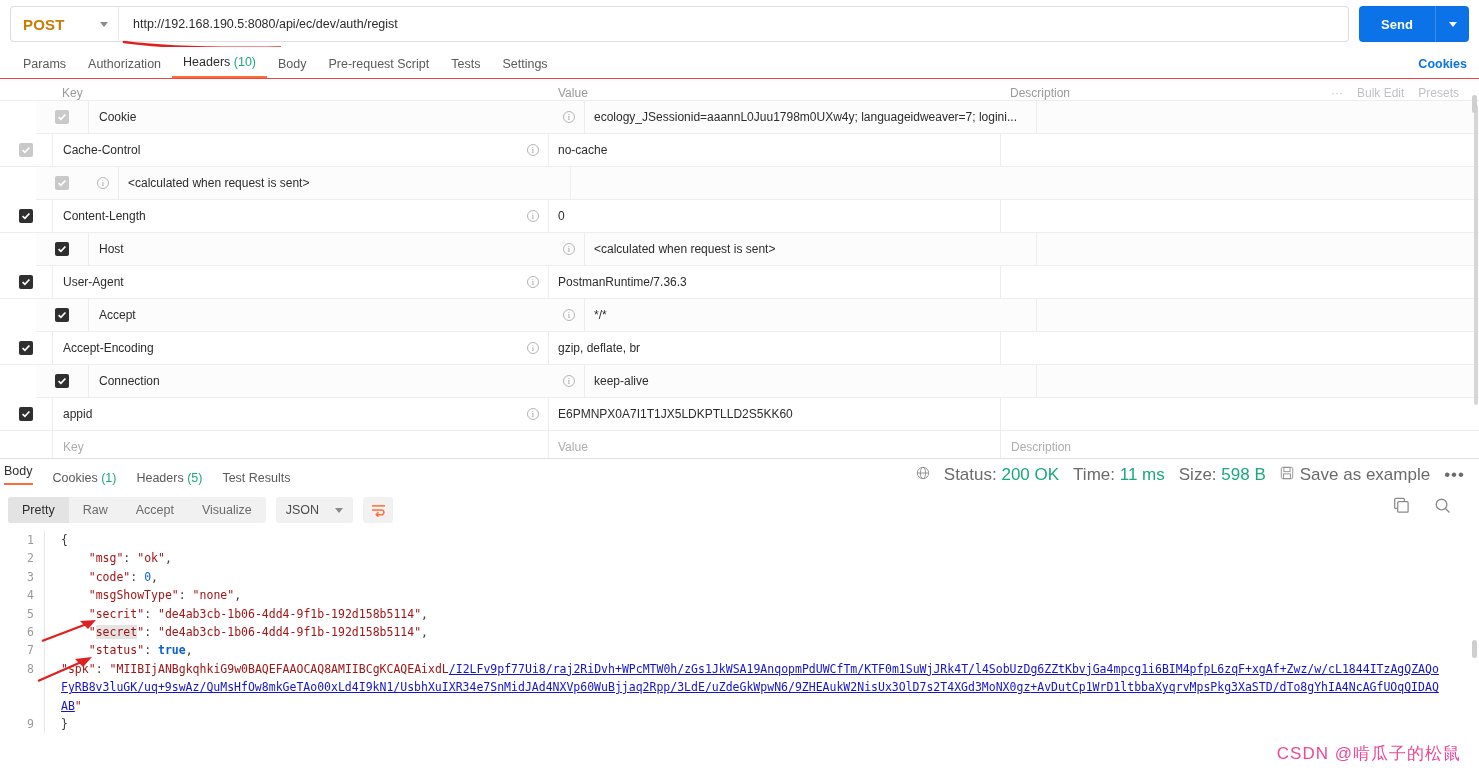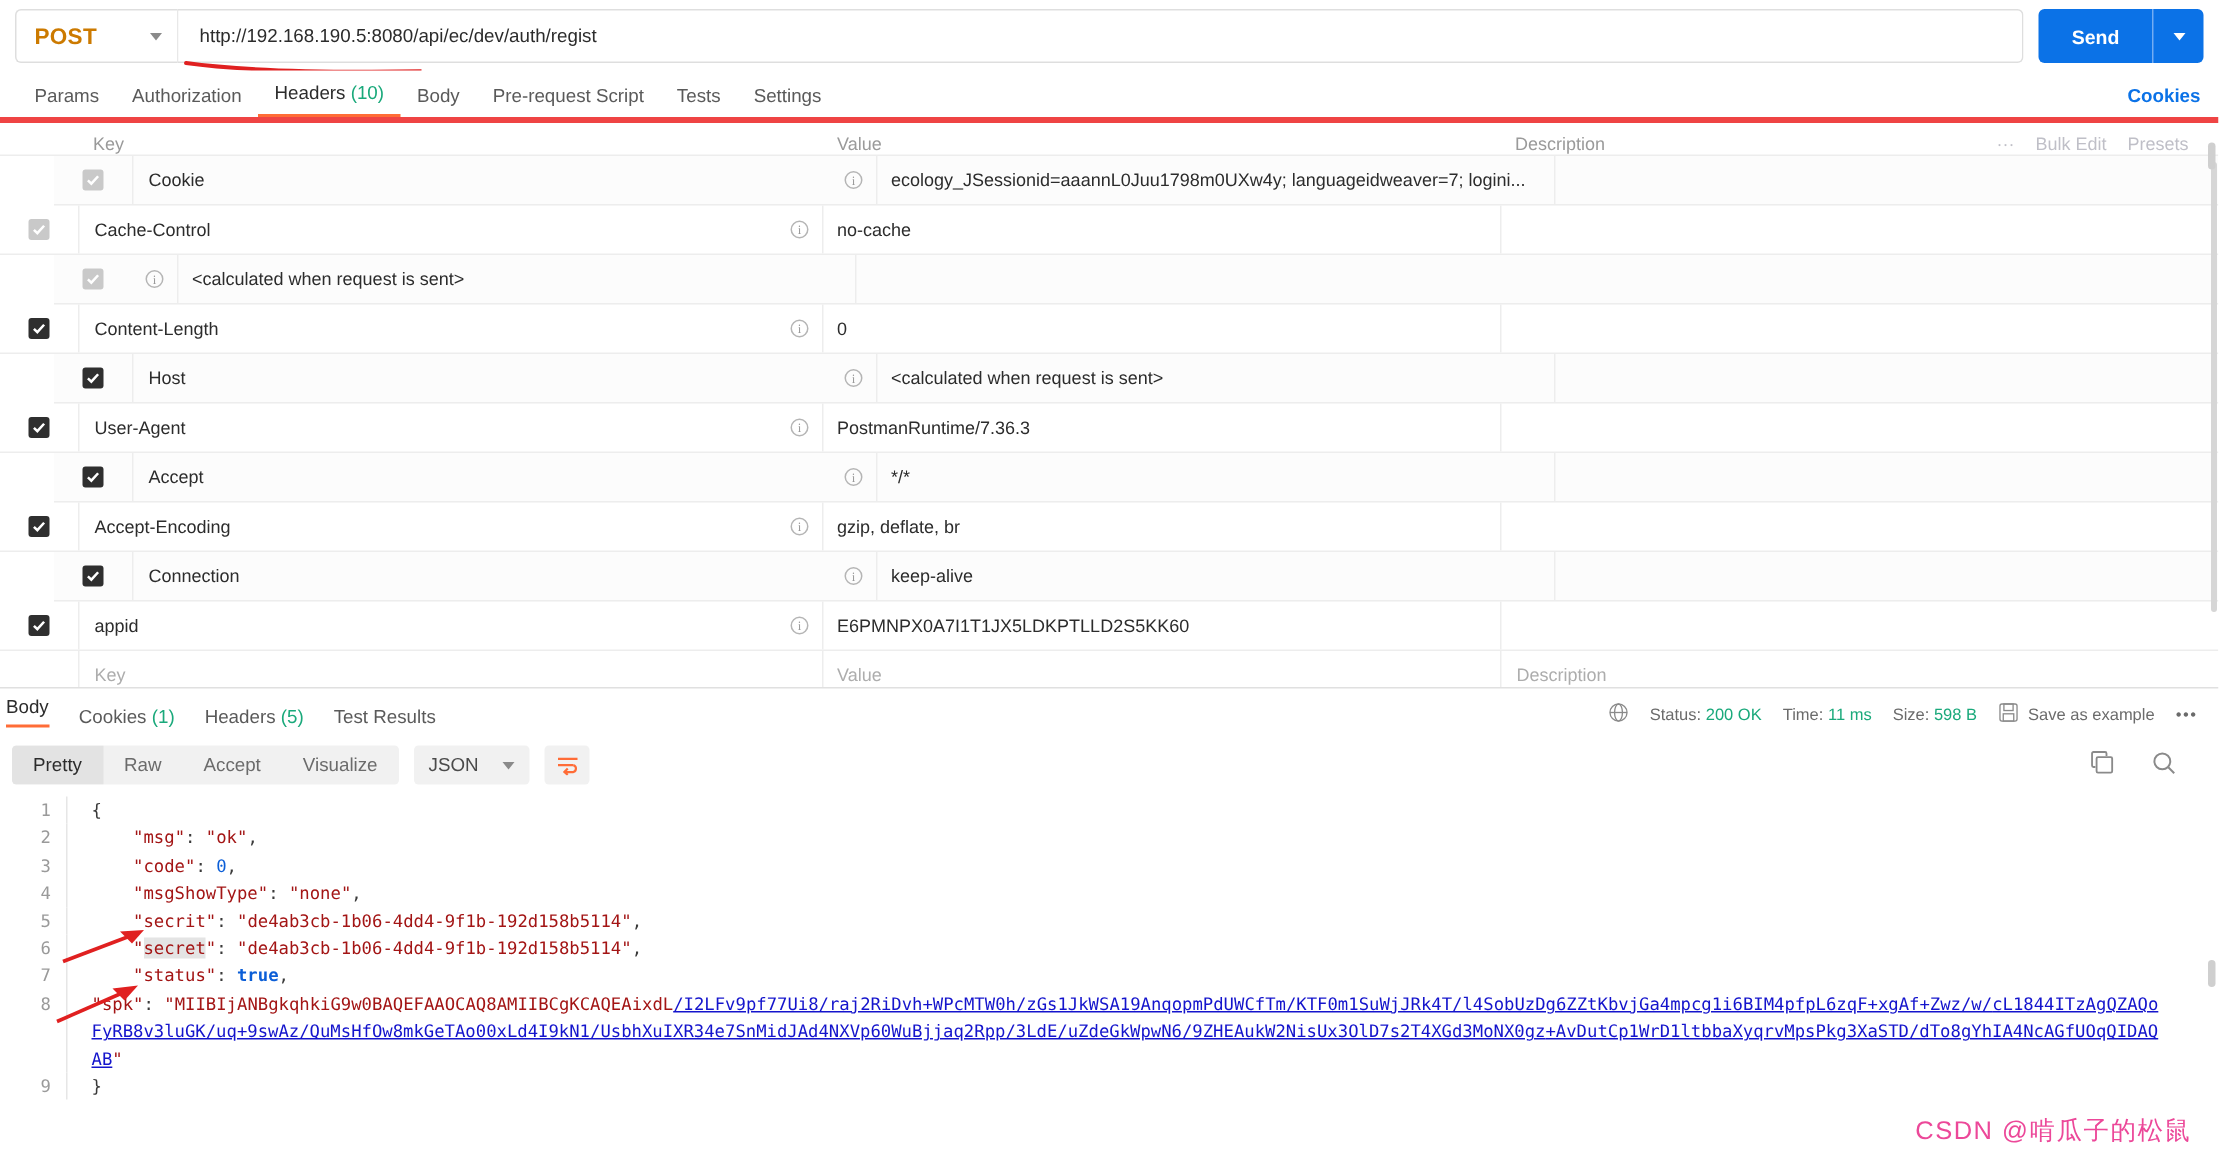--- a/index.html
+++ b/index.html
@@ -48,21 +48,21 @@
   .chev-w { width:0;height:0;border-left:4px solid transparent;border-right:4px solid transparent;border-top:5px solid #fff; }
 
   
   .req-tabs { display:flex; align-items:flex-end; padding: 0 12px; height: 30px; position:relative; }
   .req-tab { font-size:12.5px; color:#5a5a5a; padding: 0 11px 7px 11px; white-space:nowrap; }
   .req-tab.active { color:#2c2c2c; border-bottom: 2px solid #ff6c37; }
   .req-tab .cnt { color:#1aa97b; }
   .cookies-link { margin-left:auto; color:#0b72e7; font-size:12.5px; padding-bottom:7px; font-weight:bold; }
 
   
-  .table-wrap { position:relative; border-top:4px solid #ef4444; height: 380px; overflow:hidden; }
+  .table-wrap { position:relative; border-top:1px solid #ef4444; height: 380px; overflow:hidden; }
   .tbl-head {
     display:flex; height: 22px; align-items:flex-end;
     color:#9a9a9a; font-size:12px; overflow:hidden;
     border-bottom:1px solid #ededed; background:#fff;
   }
   .tbl-head .cell { padding-left: 10px; }
   .bulk { margin-left:auto; display:flex; gap:14px; color:#8b8b9a; font-size:12px; padding-right:20px; opacity:.55; }
   .row { display:flex; height: 33px; align-items:center; border-bottom:1px solid #ededed; position:relative; }
   .row.alt { background:#fcfcfc;margin-left:36px; }
   .c-check { width: 52px; display:flex; justify-content:center; align-items:center; }
@@ -85,23 +85,23 @@
 
   
   .resp { border-top:1px solid #e0e0e0; }
   .resp-tabs { display:flex; align-items:flex-end; height:32px; padding: 0 0 0 0; position:relative; }
   .resp-tab { font-size:12.5px; color:#5a5a5a; padding: 0 10px 6px 10px; }
   .resp-tab:first-child { padding-left: 2px; margin-left: 2px; }
   .resp-tab.active { color:#2c2c2c; }
   .resp-tab.active .ul { display:block; }
   .ul { display:none; height:2px; background:#ff6c37; margin-top:5px; }
   .resp-tab .cnt { color:#1aa97b; }
-  .resp-meta { margin-left:auto; display:flex; align-items:center; gap:14px; padding: 0 14px 6px 0; font-size:11px; color:#6b6b6b; }
+  .resp-meta { margin-left:auto; display:flex; align-items:center; gap:14px; padding: 0 14px 6px 0; font-size:17px; color:#6b6b6b; }
   .grn { color:#1aa97b; }
-  .viewbar { display:flex; align-items:center; padding: 6px 10px 8px 8px; gap:0; position:relative; }
+  .viewbar { display:flex; padding: 6px 10px 8px 8px; gap:0; position:relative; }
   .seg { display:flex; background:#f1f1f1; border-radius:3px; overflow:hidden; height:26px; }
   .seg div { padding:0 14px; display:flex;align-items:center; font-size:12.5px; color:#6b6b6b; }
   .seg div.on { background:#e3e3e3; color:#2c2c2c; }
   .jsonsel { margin-left:10px; background:#f1f1f1; border-radius:3px; height:26px; display:flex; align-items:center; gap:16px; padding:0 10px; font-size:12.5px; color:#4a4a4a;}
   .wrapbtn { margin-left:10px; background:#f1f1f1; border-radius:3px; height:26px; width:30px; display:flex; align-items:center; justify-content:center; }
   .right-icons { margin-left:auto; display:flex; gap:24px; padding-right:18px; color:#8a8a8a; }
 
   
   .code { position:relative; font-family:"DejaVu Sans Mono", monospace; font-size:11.5px; line-height:18.4px; }
   .code-row { display:flex; }

